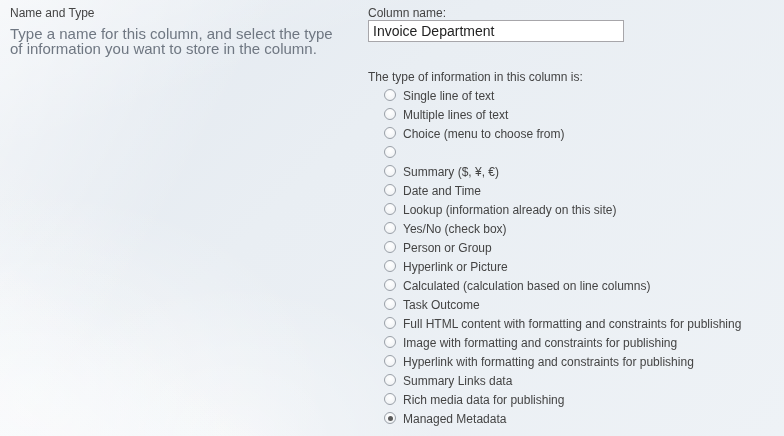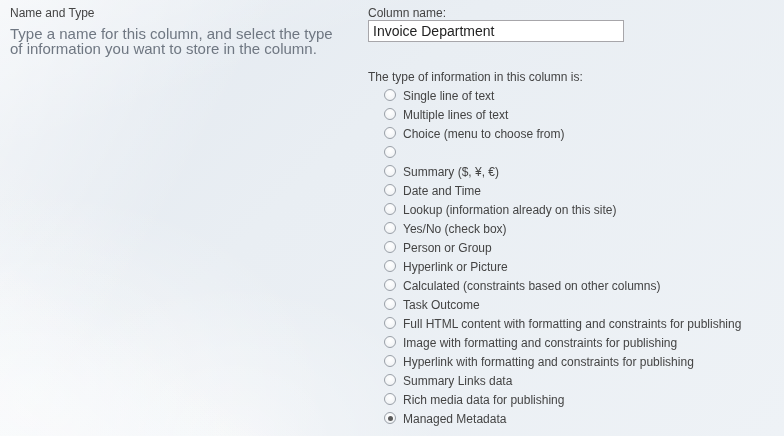--- a/index.html
+++ b/index.html
@@ -186,21 +186,21 @@
         <li class="radio-row">
           <span class="radio"></span>
           <span class="radio-label">Person or Group</span>
         </li>
         <li class="radio-row">
           <span class="radio"></span>
           <span class="radio-label">Hyperlink or Picture</span>
         </li>
         <li class="radio-row">
           <span class="radio"></span>
-          <span class="radio-label">Calculated (constraints based on other columns)</span>
+          <span class="radio-label">Calculated (calculation based on line columns)</span>
         </li>
         <li class="radio-row">
           <span class="radio"></span>
           <span class="radio-label">Task Outcome</span>
         </li>
         <li class="radio-row">
           <span class="radio"></span>
           <span class="radio-label">Full HTML content with formatting and constraints for publishing</span>
         </li>
         <li class="radio-row">

